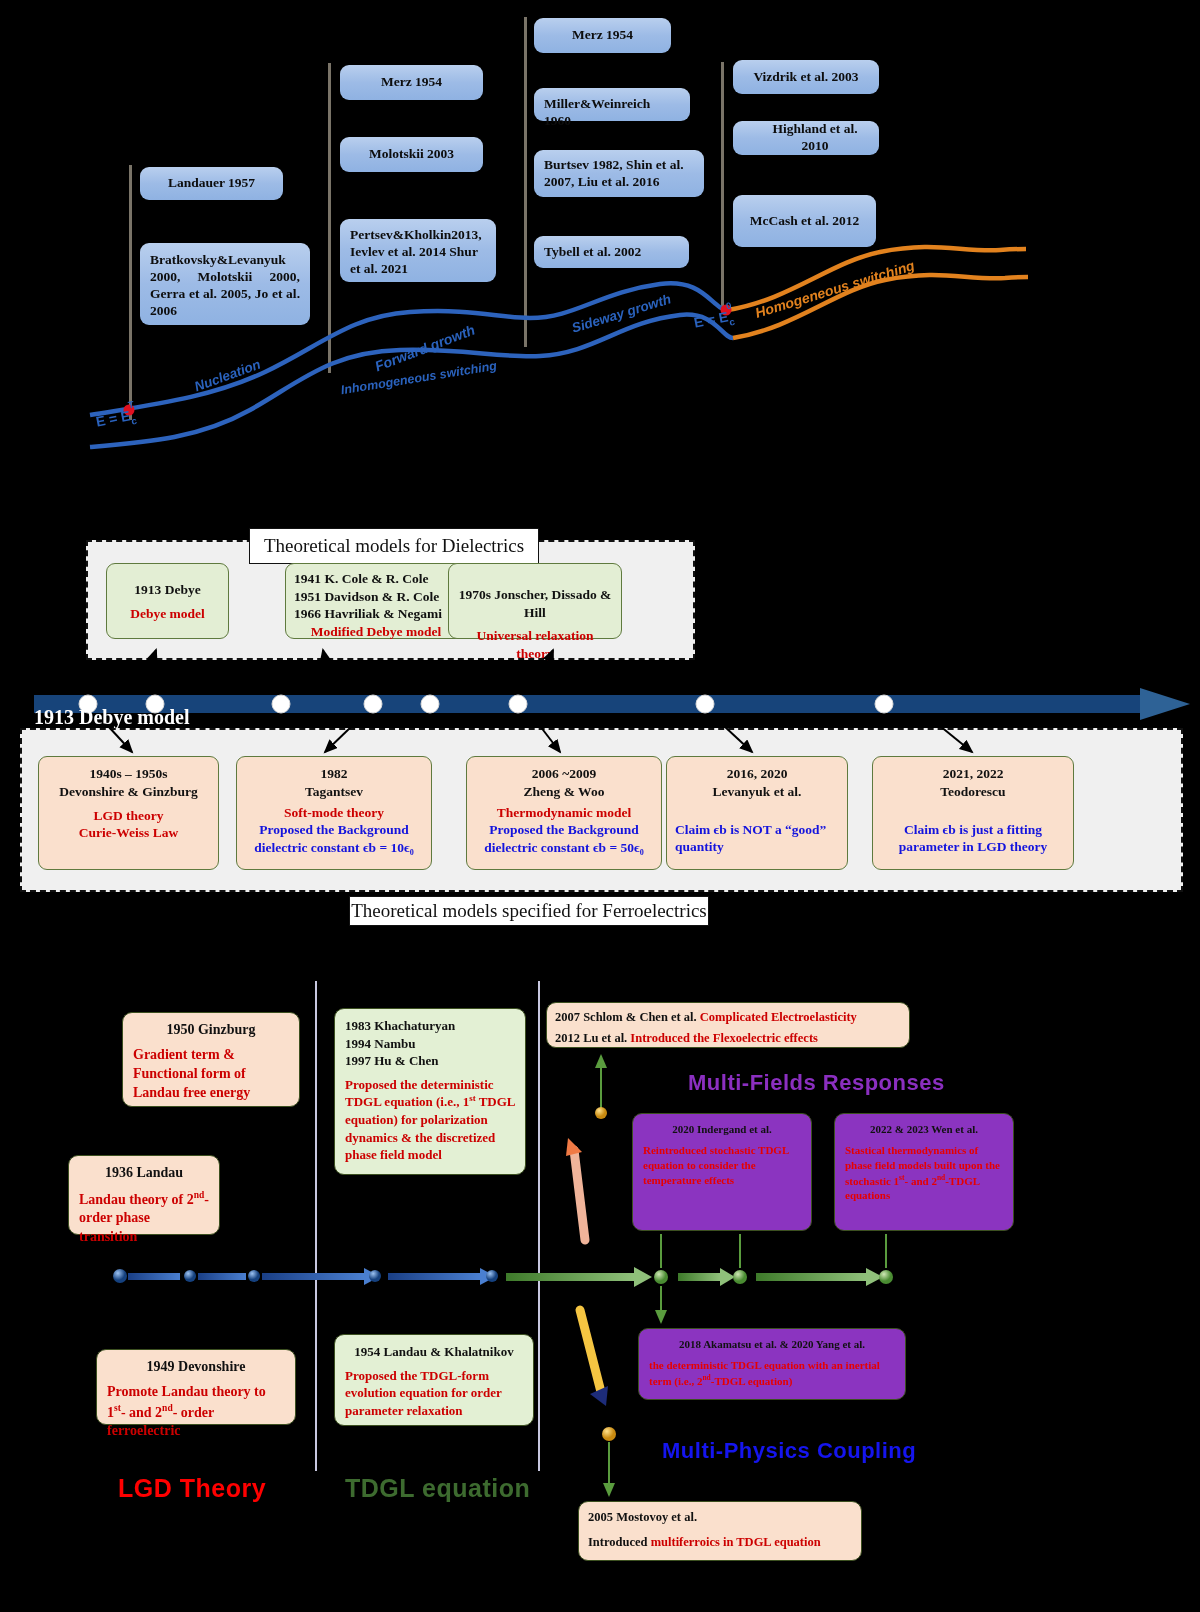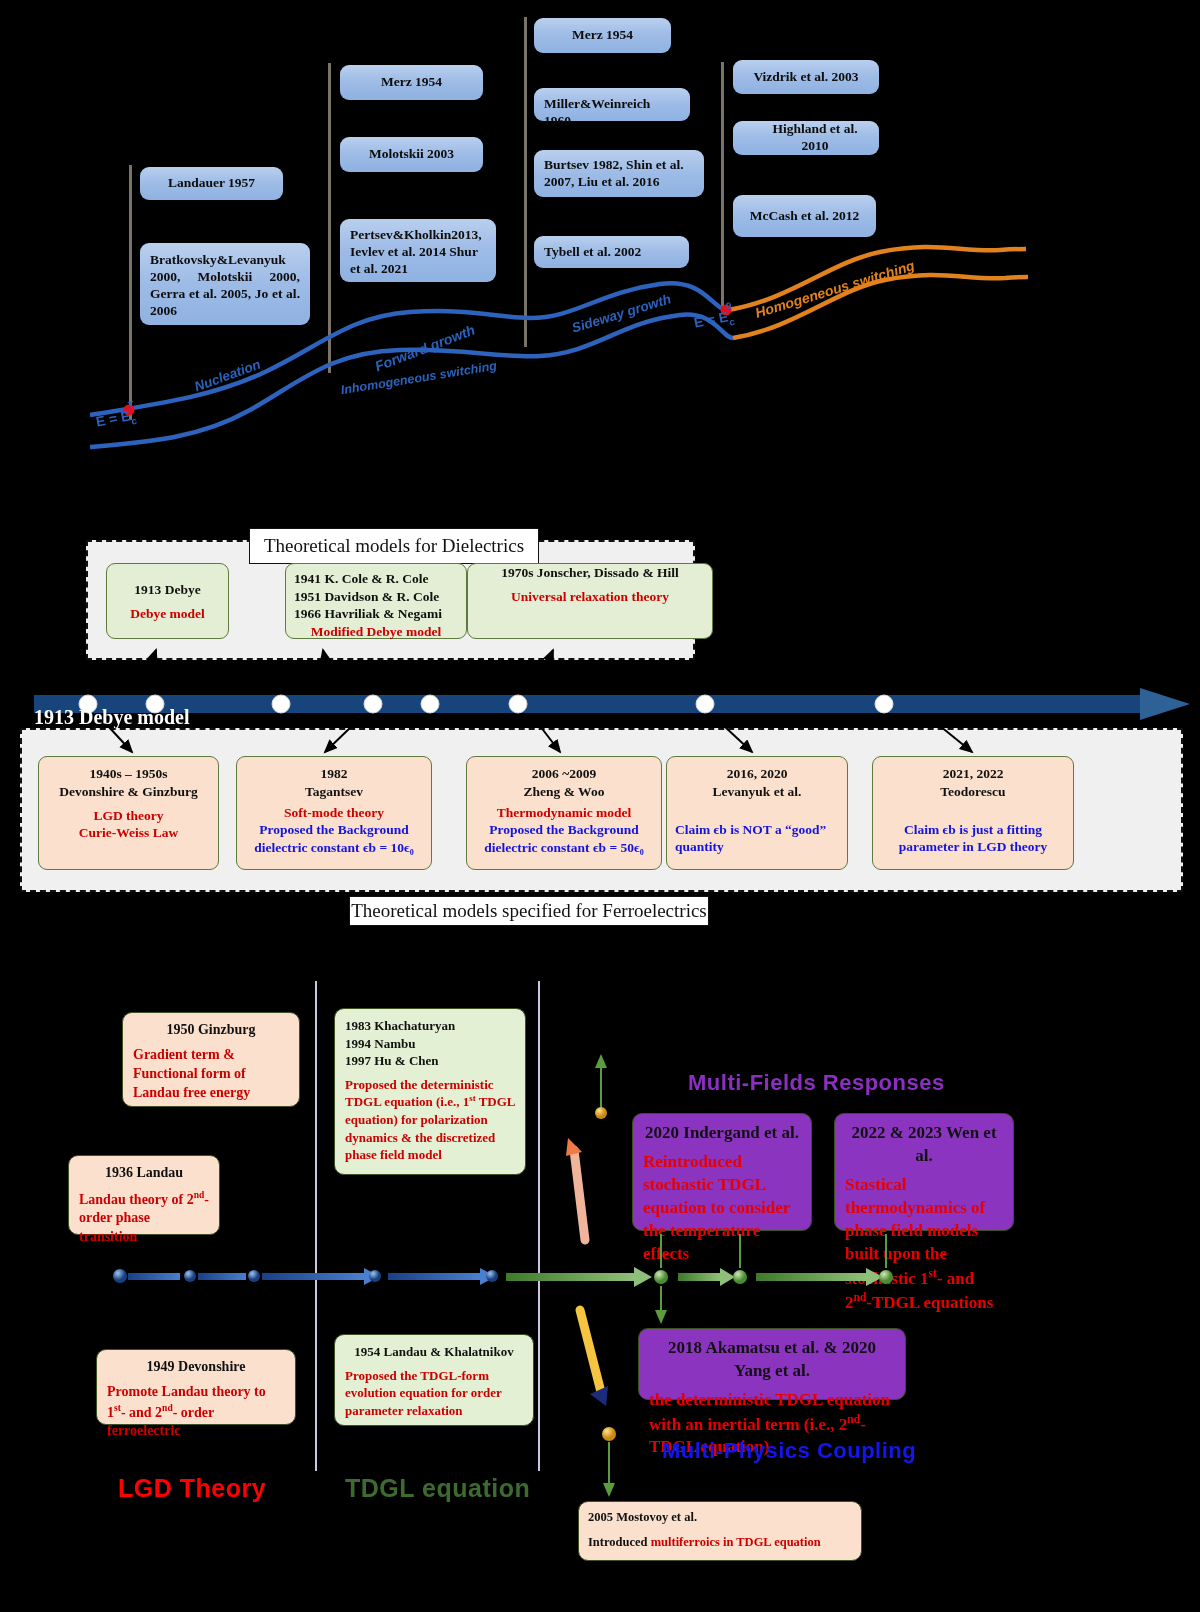--- a/index.html
+++ b/index.html
@@ -46,21 +46,21 @@
 
   
   .peachsoft{position:absolute;background:#fae0cd;border:1.8px solid #3c5020;
      border-radius:10px;box-sizing:border-box;padding:8px 10px;
      font-size:14px;font-weight:bold;line-height:1.35;color:#111;}
   .greensoft{position:absolute;background:#e3f0d4;border:1.8px solid #3c5020;
      border-radius:10px;box-sizing:border-box;padding:8px 10px;
      font-size:13px;font-weight:bold;line-height:1.35;color:#111;}
   .purplebox{position:absolute;background:#8b34c0;border:1.8px solid #3c5020;
      border-radius:10px;box-sizing:border-box;padding:8px 10px;
-     font-size:17px;font-weight:bold;line-height:1.35;color:#111;}
+     font-size:11px;font-weight:bold;line-height:1.35;color:#111;}
   .purplebox .red{color:#e60000;}
   .vsep{position:absolute;width:2px;background:#c8c8e0;}
   .sectitle{position:absolute;font-family:"Liberation Sans",sans-serif;
      font-weight:bold;font-size:25px;letter-spacing:.5px;}
   .ctr{text-align:center;}
   sup{font-size:.68em;}
 </style>
 </head>
 <body>
 
@@ -78,21 +78,21 @@
   <div class="bluebox" style="left:340px;top:137px;width:143px;height:35px;">Molotskii 2003</div>
   <div class="bluebox left" style="left:340px;top:219px;width:156px;height:63px;padding-top:8px;">Pertsev&amp;Kholkin2013, Ievlev et al. 2014 Shur et al. 2021</div>
 
   <div class="bluebox" style="left:534px;top:18px;width:137px;height:35px;">Merz 1954</div>
   <div class="bluebox left" style="left:534px;top:88px;width:156px;height:33px;padding-top:8px;">Miller&amp;Weinreich  1960</div>
   <div class="bluebox left" style="left:534px;top:150px;width:170px;height:47px;padding-top:7px;">Burtsev 1982, Shin et al. 2007, Liu et al. 2016</div>
   <div class="bluebox left" style="left:534px;top:236px;width:155px;height:32px;padding-top:8px;">Tybell et al. 2002</div>
 
   <div class="bluebox" style="left:733px;top:60px;width:146px;height:34px;">Vizdrik et al. 2003</div>
   <div class="bluebox" style="left:733px;top:121px;width:146px;height:34px;padding-left:28px;">Highland et al. 2010</div>
-  <div class="bluebox" style="left:733px;top:195px;width:143px;height:42px;">McCash et al. 2012</div>
+  <div class="bluebox" style="left:733px;top:195px;width:143px;height:52px;">McCash et al. 2012</div>
 
   <svg class="curvewrap" width="1200" height="500" viewBox="0 0 1200 500">
     <path d="M90,415 C150,405 210,398 265,372 C320,346 350,316 410,312
              C470,308 500,318 530,318 C575,318 600,292 660,284
              C705,278 712,310 728,310" fill="none" stroke="#2d63bd" stroke-width="4.5"></path>
     <path d="M90,447 C150,442 200,438 250,410 C300,382 330,352 400,350
              C460,348 500,358 540,356 C595,353 620,322 680,315
              C715,311 722,338 733,338" fill="none" stroke="#2d63bd" stroke-width="4.5"></path>
     <path d="M728,310 C790,300 830,262 880,252 C935,241 960,252 1000,250
              C1015,249 1022,249 1026,249" fill="none" stroke="#e2821e" stroke-width="4.5"></path>
@@ -132,21 +132,21 @@
     <div class="red">Debye model</div>
   </div>
 
   <div class="greenbox" style="left:265px;top:563px;width:182px;height:76px;text-align:left;padding-top:6px;margin-left:20px;">
     <div>1941 K. Cole &amp; R. Cole</div>
     <div>1951 Davidson &amp; R. Cole</div>
     <div>1966 Havriliak &amp; Negami</div>
     <div class="red ctr">Modified Debye model</div>
   </div>
 
-  <div class="greenbox" style="left:467px;top:563px;width:246px;height:76px;padding-top:0;">
+  <div class="greenbox" style="left:448px;top:563px;width:174px;height:76px;padding-top:22px;">
     <div>1970s Jonscher, Dissado &amp; Hill</div>
     <span class="sp"></span>
     <div class="red">Universal relaxation theory</div>
   </div>
 
   <svg style="position:absolute;left:0;top:0;" width="1200" height="760">
     <defs>
       <marker id="ah" markerWidth="8" markerHeight="8" refX="6" refY="3" orient="auto">
         <path d="M0,0 L7,3 L0,6 z" fill="#000"></path>
       </marker>
@@ -258,20 +258,30 @@
     <span class="sp"></span>
     <div class="red">Proposed the deterministic TDGL equation (i.e., 1<sup>st</sup> TDGL equation) for polarization dynamics &amp; the discretized phase field model</div>
   </div>
 
   <div class="greensoft" style="left:334px;top:354px;width:200px;height:92px;">
     <div class="ctr">1954 Landau &amp; Khalatnikov</div>
     <span class="sp"></span>
     <div class="red">Proposed the TDGL-form evolution equation for order parameter relaxation</div>
   </div>
 
+  <div class="peachsoft" style="left:546px;top:22px;width:364px;height:46px;padding:6px 8px;font-size:12.5px;">
+    <div>
+      <span class="blk">2007 Schlom &amp; Chen et al.</span>
+      <span class="red">Complicated Electroelasticity</span>
+    </div>
+    <div style="margin-top:4px;">
+      <span class="blk">2012 Lu et al.</span>
+      <span class="red">Introduced the Flexoelectric effects</span>
+    </div>
+  </div>
 
   <div class="purplebox" style="left:632px;top:133px;width:180px;height:118px;">
     <div class="ctr">2020 Indergand et al.</div>
     <span class="sp"></span>
     <div class="red">Reintroduced stochastic TDGL equation to consider the temperature effects</div>
   </div>
 
   <div class="purplebox" style="left:834px;top:133px;width:180px;height:118px;">
     <div class="ctr">2022 &amp; 2023 Wen et al.</div>
     <span class="sp"></span>

